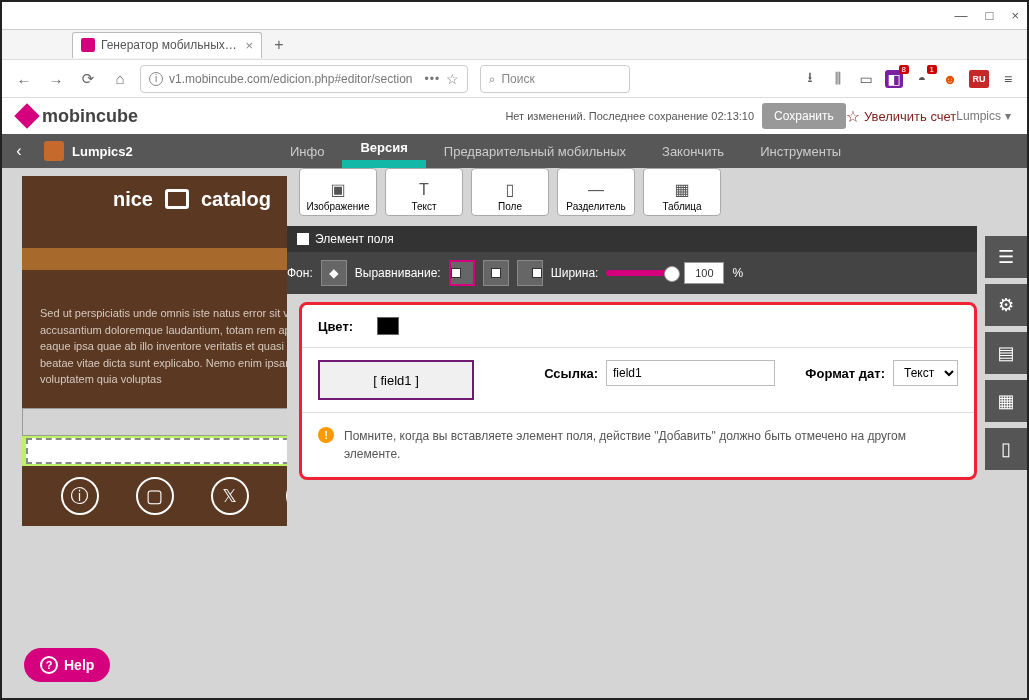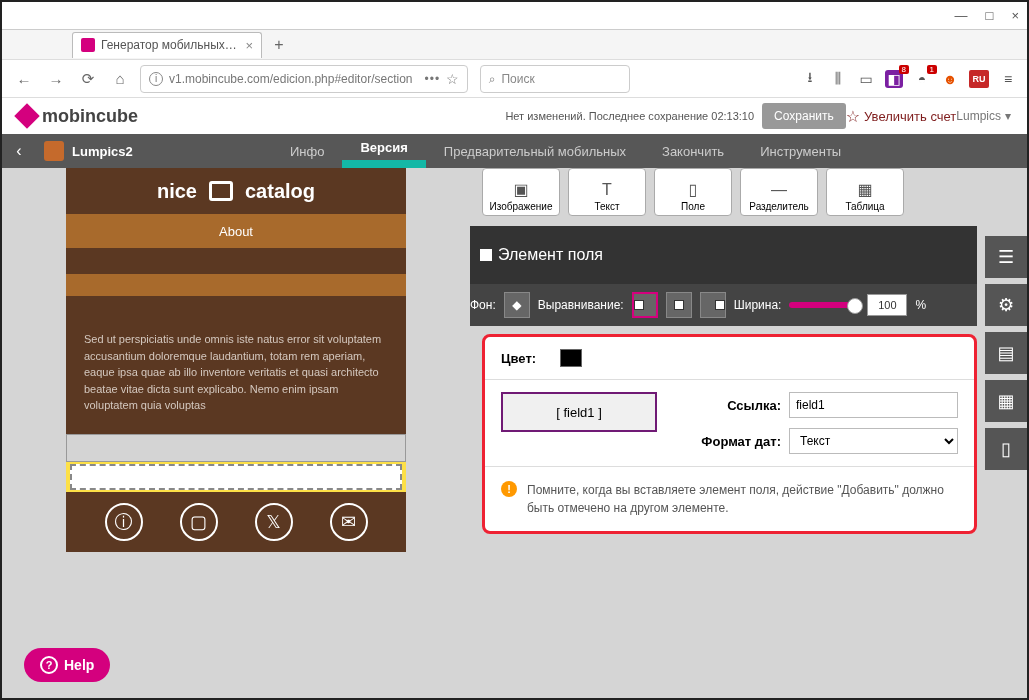--- a/index.html
+++ b/index.html
@@ -35,50 +35,50 @@
 .upgrade::before{content:"☆";font-size:16px}
 .user{color:#777;font-size:12px;display:flex;align-items:center;gap:4px}
 .greybar{height:34px;background:#575757;display:flex;align-items:center;color:#fff;font-size:13px}
 .back{width:34px;display:flex;align-items:center;justify-content:center;font-size:16px}
 .projbadge{width:20px;height:20px;background:#c56a2c;border-radius:3px;margin:0 8px}
 .projname{font-weight:bold;flex:0 0 200px}
 .gtab{padding:0 18px;height:34px;display:flex;align-items:center;color:#ccc}
 .gtab.active{color:#fff;border-bottom:8px solid #14b8a6;font-weight:bold}
 .main{display:flex;height:calc(700px - 28px - 30px - 38px - 36px - 34px);background:#d5d5d5;position:relative}
 .leftpane{width:480px;padding:0 20px;background:#d5d5d5;overflow:hidden}
-.phone{width:340px;margin:0 auto;background:#fde047;position:relative}
+.phone{width:340px;margin:8px auto;background:#bef264;position:relative}
 .ph-header{height:46px;background:#5b3822;color:#fff;display:flex;align-items:center;justify-content:center;gap:12px;font-size:20px;font-weight:bold}
 .ph-header .sq{width:24px;height:20px;border:3px solid #fff;border-radius:3px}
 .ph-about{height:34px;background:#a86a2c;color:#fff;display:flex;align-items:center;justify-content:center;font-size:13px}
 .ph-brown{height:26px;background:#5b3822}
 .ph-gold{height:22px;background:#a86a2c}
 .ph-body{background:#5b3822;color:#d4c8bf;font-size:11px;padding:35px 18px 20px;line-height:1.5}
 .ph-line{height:28px;background:#d4d4d4;border:1px solid #999}
 .ph-dashrow{height:26px;margin:2px 4px;border:2px dashed #888;background:#fff}
 .ph-footer{height:60px;background:#5b3822;display:flex;align-items:center;justify-content:space-around;padding:0 20px}
 .ph-ficon{width:38px;height:38px;border:2px solid #fff;border-radius:50%;display:flex;align-items:center;justify-content:center;color:#fff;font-size:18px}
 .rightpane{flex:1;padding:0 50px 0 0;position:relative}
 .toolrow{display:flex;gap:8px;padding:0 0 10px 12px}
 .tool{width:78px;height:48px;background:#fff;border:1px solid #aaa;border-radius:4px;display:flex;flex-direction:column;align-items:center;justify-content:flex-end;font-size:10px;padding-bottom:3px;overflow:hidden}
 .tool .ticon{font-size:16px;color:#555;margin-bottom:2px}
-.section-hdr{background:#333;color:#fff;font-size:16px;padding:20px 10px;display:flex;align-items:center;gap:6px}
+.section-hdr{background:#333;color:#fff;font-size:12px;padding:6px 10px;display:flex;align-items:center;gap:6px}
 .section-hdr .sq{width:12px;height:12px;background:#fff;display:inline-block}
 .proprow{background:#444;color:#fff;font-size:12px;padding:8px 0;display:flex;align-items:center;gap:8px}
 .propbtn{width:26px;height:26px;background:#666;border:1px solid #888;display:flex;align-items:center;justify-content:center}
 .propbtn.sel{border:2px solid #d4007e}
 .propbtn .dot{width:10px;height:10px;background:#fff;border:1px solid #333}
 .slider{flex:0 0 70px;height:6px;background:#d4007e;border-radius:3px;position:relative}
 .slider::after{content:"";position:absolute;right:-4px;top:-4px;width:14px;height:14px;background:#fff;border:1px solid #999;border-radius:50%}
 .widthbox{width:40px;height:22px;background:#fff;color:#333;text-align:center;font-size:11px;border:1px solid #999}
 .redbox{border:3px solid #e23;border-radius:8px;background:#fff;margin:8px 0 0 12px;padding:0}
 .rb-row{padding:12px 16px;border-bottom:1px solid #ddd;font-size:13px;display:flex;align-items:center;gap:24px}
 .rb-row:last-child{border-bottom:none}
 .colorsw{width:22px;height:18px;background:#000;border:1px solid #666}
 .fieldbtn{width:156px;height:40px;border:2px solid #701a75;background:#f0f0f0;font-size:13px;display:flex;align-items:center;justify-content:center}
-.formcol{flex:1;display:flex;flex-direction:column;gap:10px}
+.formcol{flex:1;display:flex;flex-direction:row;gap:10px}
 .frow{display:flex;align-items:center;gap:8px;font-size:13px}
 .frow label{width:100px;text-align:right;font-weight:bold}
 .frow input,.frow select{flex:1;height:26px;border:1px solid #bbb;padding:0 6px;font-size:12px;background:#fff}
 .warn{display:flex;gap:10px;padding:14px 16px;font-size:12px;color:#555;line-height:1.5}
 .warn .wicon{width:16px;height:16px;background:#f90;border-radius:50%;color:#fff;display:flex;align-items:center;justify-content:center;font-size:11px;font-weight:bold;flex-shrink:0}
 .sidetabs{position:absolute;right:0;top:68px;display:flex;flex-direction:column}
 .stab{width:42px;height:42px;background:#555;color:#fff;display:flex;align-items:center;justify-content:center;font-size:18px;margin-bottom:6px}
 .helpbtn{position:absolute;left:22px;bottom:16px;background:#d4007e;color:#fff;border-radius:20px;padding:8px 16px;font-size:14px;font-weight:bold;display:flex;align-items:center;gap:6px;z-index:50}
 .helpbtn .q{width:18px;height:18px;border:2px solid #fff;border-radius:50%;display:flex;align-items:center;justify-content:center;font-size:11px}
 </style>
@@ -155,21 +155,20 @@
 </div>
 
 <div class="main">
   <div class="leftpane">
     <div class="phone">
       <div class="ph-header">
         <span>nice</span>
         <span class="sq"></span>
         <span>catalog</span>
       </div>
-      <div class="ph-about">About</div>
       <div class="ph-brown"></div>
       <div class="ph-gold"></div>
       <div class="ph-body">Sed ut perspiciatis unde omnis iste natus error sit voluptatem accusantium doloremque laudantium, totam rem aperiam, eaque ipsa quae ab illo inventore veritatis et quasi architecto beatae vitae dicta sunt explicabo. Nemo enim ipsam voluptatem quia voluptas</div>
       <div class="ph-line"></div>
       <div class="ph-dashrow"></div>
       <div class="ph-footer">
         <div class="ph-ficon">ⓘ</div>
         <div class="ph-ficon">▢</div>
         <div class="ph-ficon">𝕏</div>
         <div class="ph-ficon">✉</div>

